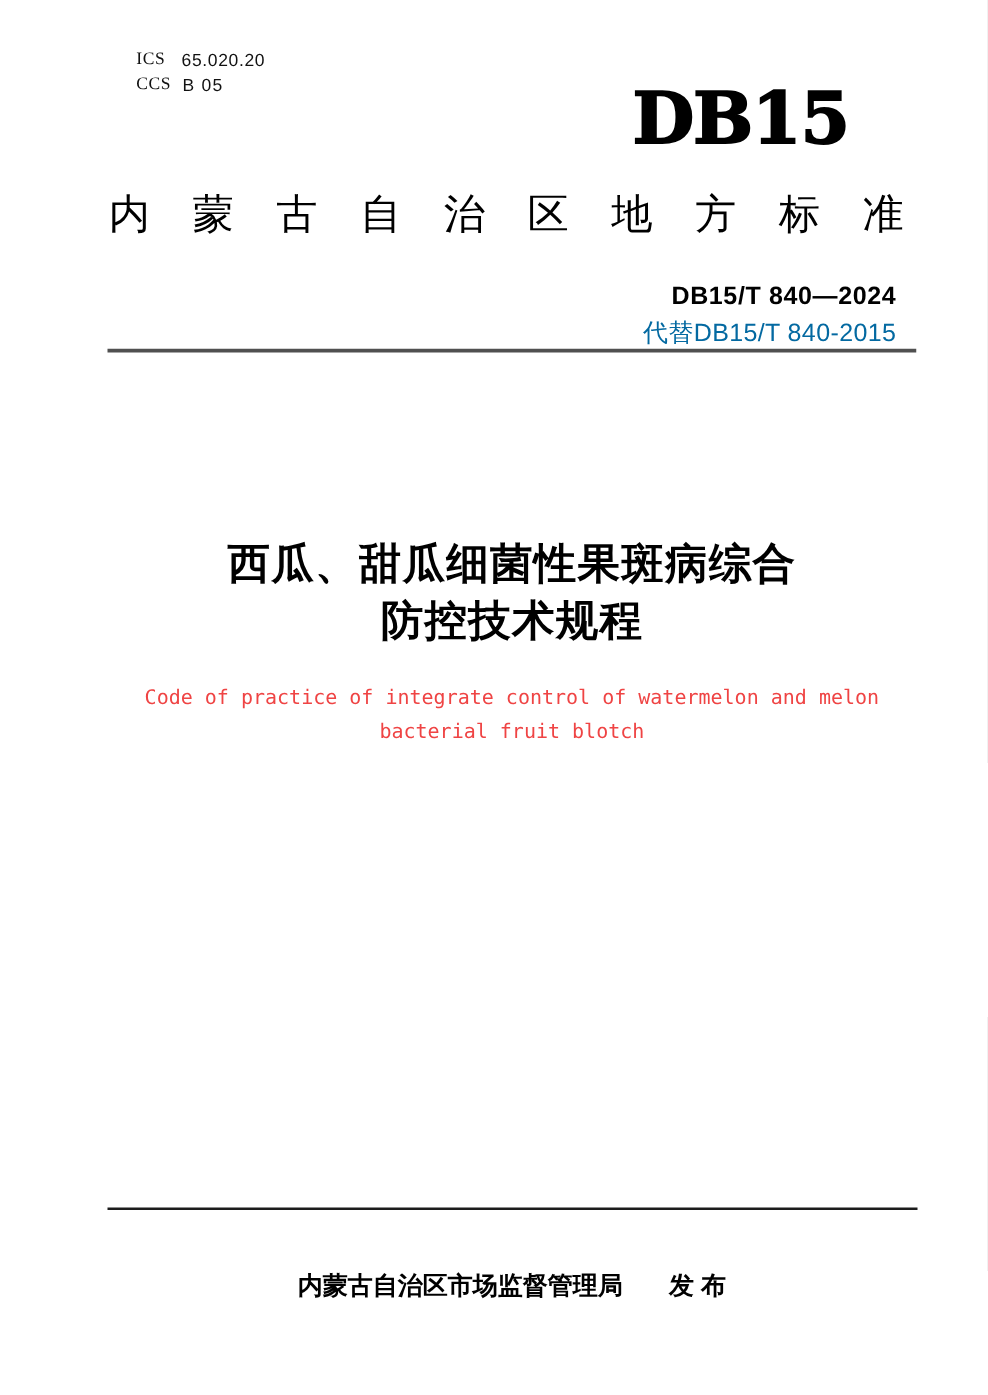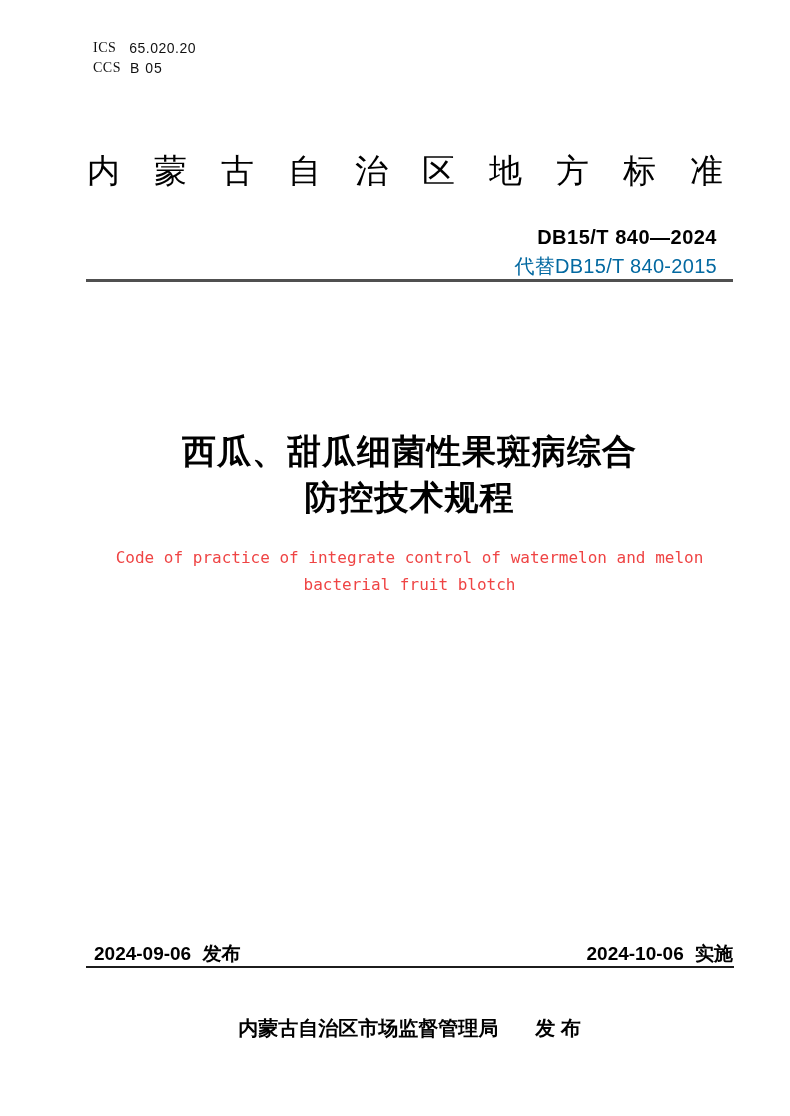--- a/index.html
+++ b/index.html
@@ -11,21 +11,21 @@
     background:#ffffff;
     font-family:"Liberation Sans", sans-serif;
     color:#111;
     overflow:hidden;
   }
   
   .ics-block {
     position:absolute; left:93px; top:38px;
     font-size:14px; line-height:20px;
   }
-  .ics-row { display:flex; align-items:center; }
+  .ics-row { display:flex; align-items:center;margin-left:16px; }
   .ics-label {
     font-family:"Liberation Serif", serif;
     letter-spacing:0.5px;
   }
   .ics-value { margin-left:13px; letter-spacing:0.5px; }
   .ccs-value { margin-left:9px; letter-spacing:1px; }
 
   
   .logo {
     position:absolute; top:66px; right:111px;
@@ -112,50 +112,41 @@
     <div class="ics-row">
       <span class="ics-label">ICS</span>
       <span class="ics-value">65.020.20</span>
     </div>
     <div class="ics-row">
       <span class="ics-label">CCS</span>
       <span class="ics-value ccs-value">B 05</span>
     </div>
   </div>
 
+  <div class="logo">DB15</div>
 
   <div class="std-name">内蒙古自治区地方标准</div>
 
   <div class="std-no-block">
     <div class="std-no">DB15/T 840—2024</div>
     <div class="replaces">代替DB15/T 840-2015</div>
   </div>
 
   <div class="rule top-rule"></div>
 
   <div class="title-block">
     <div>西瓜、甜瓜细菌性果斑病综合</div>
     <div>防控技术规程</div>
   </div>
 
   <div class="en-title">
     <div>Code of practice of integrate control of watermelon and melon</div>
     <div>bacterial fruit blotch</div>
   </div>
 
-  <div class="dates-row">
-    <span>
-      <span>2024-09-06</span>
-      <span class="date-label">发布</span>
-    </span>
-    <span>
-      <span>2024-10-06</span>
-      <span class="date-label">实施</span>
-    </span>
-  </div>
 
   <div class="rule bottom-rule"></div>
 
   <div class="publisher-row">
     <span>内蒙古自治区市场监督管理局</span>
     <span>发 布</span>
   </div>
 
 </div>
 

